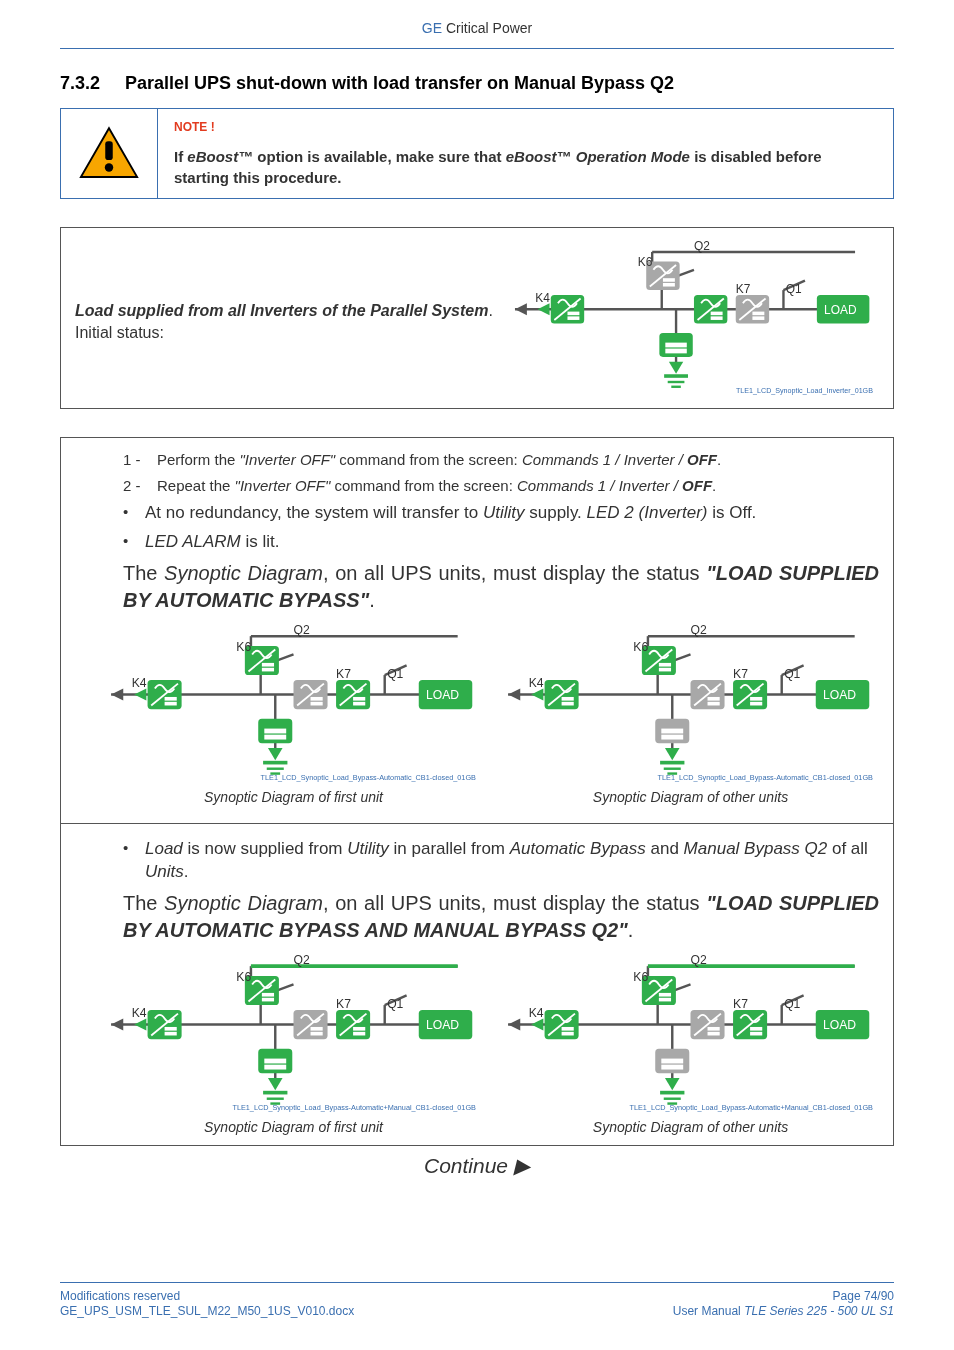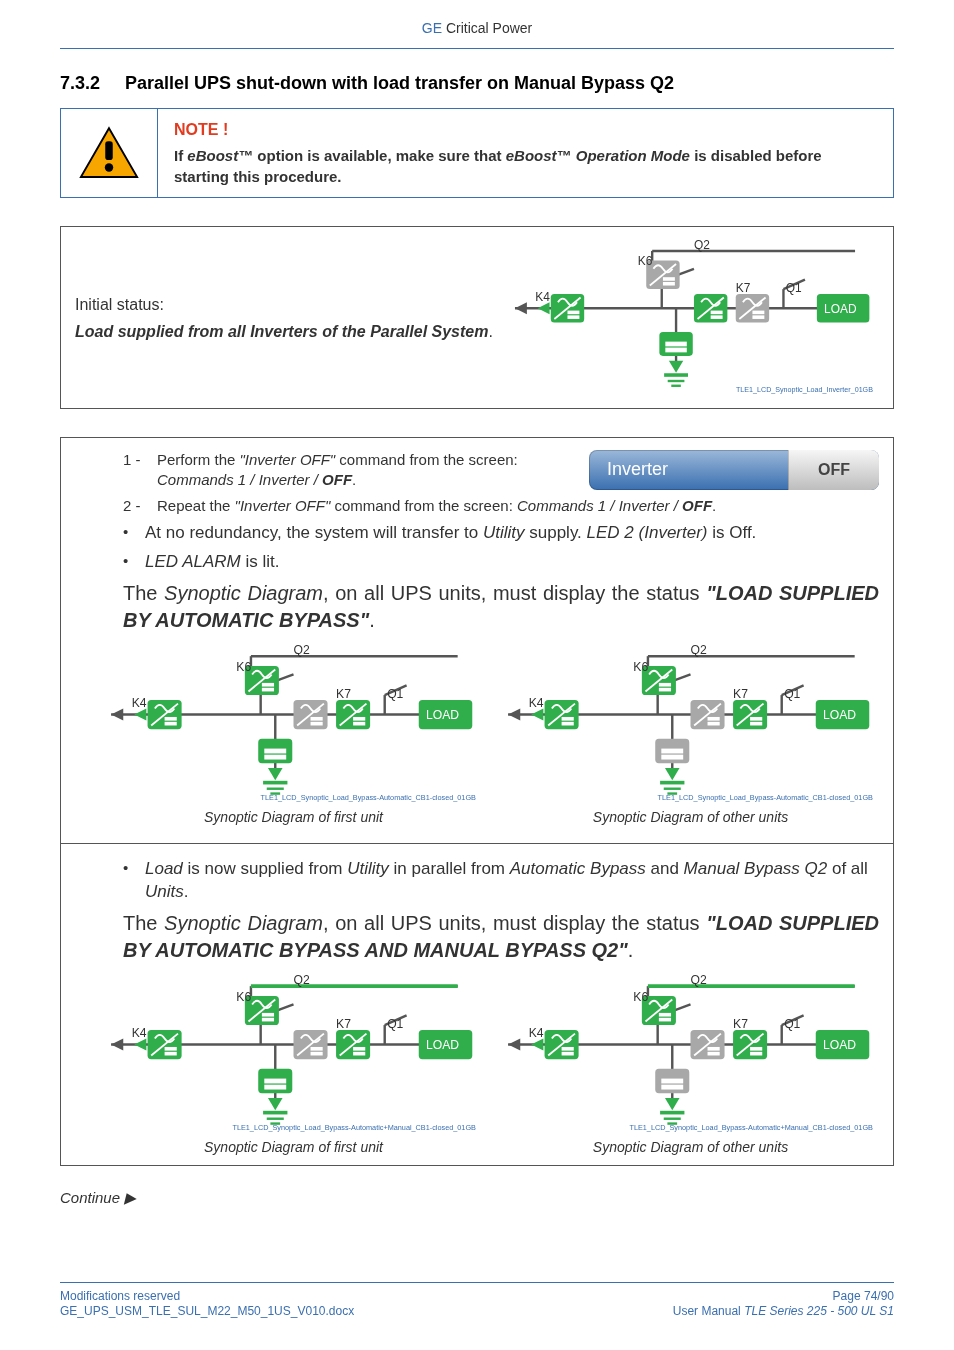--- a/index.html
+++ b/index.html
@@ -38,21 +38,21 @@
     background: #fff;
     display:flex; align-items:center; justify-content:center;
     padding: 8px;
     border-right: 1px solid #3a6fb0;
   }
   .note-text-cell {
     padding: 10px 16px;
     flex:1;
     line-height:1.4;
   }
-  .note-title { color: #e23b1f; font-weight: bold; font-size:16px; margin-bottom:4px; }
+  .note-title { color: #e23b1f; font-weight: bold; font-size:12px; margin-bottom:10px; }
   .warning-svg { width:60px; height:55px; }
   .panel {
     border: 1px solid #555;
     margin-top: 28px;
     padding: 12px 14px 10px 14px;
   }
   .initial-row { display:flex; align-items:center; gap:16px; }
   .initial-text { flex: 0 0 52%; font-size:16px; line-height:1.35; }
   .diagram-box { flex:1; }
   .step-head { font-style: italic; font-weight: bold; font-size:16px; margin-bottom:10px; }
@@ -70,21 +70,21 @@
     box-shadow: inset 0 0 0 1px rgba(0,0,0,.2);
     background: linear-gradient(#9bb8d9,#3a6fb0);
     height:40px; width:290px;
   }
   .inverter-pill .lab { flex:1; color:#fff; font-size:18px; display:flex; align-items:center; padding-left:18px; }
   .inverter-pill .btn { width:90px; background: linear-gradient(#f6f6f6,#bdbdbd); color:#444; display:flex; align-items:center; justify-content:center; font-weight:bold; font-size:16px; border-left:1px solid rgba(0,0,0,.2);}
   .diagram-pair { display:flex; gap:20px; margin-top:10px; margin-left:30px;}
   .diagram-pair .col { flex:1; text-align:center; }
   .caption { font-style: italic; font-size:14px; margin-top:4px; }
   .tiny { font-size:6px; fill:#3a6fb0; text-anchor:end; }
-  .continue { text-align:left; font-style:italic; font-size:15px; margin-top:23px; }
+  .continue { text-align:center; font-style:italic; font-size:21px; margin-top:8px; }
   .footer {
     position:absolute; left:60px; right:60px; bottom:30px;
     border-top:1px solid #3a6fb0; padding-top:6px;
     display:flex; justify-content:space-between;
     color:#3a6fb0; font-size:12px; line-height:1.3;
   }
   .footer .r { text-align:right; }
   hr.divider { border:none; border-top:1px solid #555; margin:18px -14px 14px -14px; }
 </style>
 </head>
@@ -163,24 +163,24 @@
     <div class="note-title">NOTE !</div>
     <div style="font-size:15px;">
       <b><span>If </span><i><span>eBoost™</span></i><span> option is available, make sure that </span><i><span>eBoost™ Operation Mode</span></i><span> is disabled before starting this procedure.</span></b>
     </div>
   </div>
 </div>
 
 <div class="panel">
   <div class="initial-row">
     <div class="initial-text">
-      <div>Initial status:</div>
       <div style="margin-top:6px;">
         <b><i><span>Load supplied from all Inverters of the Parallel System</span></i></b><span>.</span>
       </div>
+      <div>Initial status:</div>
     </div>
     <div class="diagram-box">
       <svg viewBox="0 0 310 130" width="100%">
         <use href="#syn-body"></use>
         <use href="#blk-grey" x="115" y="18"></use>
         <use href="#blk" x="35" y="46"></use>
         <use href="#blk" x="155" y="46"></use>
         <use href="#blk-grey" x="190" y="46"></use>
         <use href="#batt" x="126" y="78"></use>
         <text x="155" y="8" font-size="10" fill="#333">Q2</text>
@@ -192,24 +192,20 @@
         <polygon points="24,58 34,53 34,63" fill="#2fae4b"></polygon>
         <text x="305" y="128" class="tiny">TLE1_LCD_Synoptic_Load_Inverter_01GB</text>
       </svg>
     </div>
   </div>
 </div>
 
 <div class="panel">
 
 
-  <div class="inverter-pill">
-    <div class="lab">Inverter</div>
-    <div class="btn">OFF</div>
-  </div>
 
   <div class="sub-list">
     <div class="it">
       <div class="lbl">1 -</div>
       <div><span>Perform the </span><i><span>"Inverter OFF"</span></i><span> command from the screen: </span><i><span>Commands 1 / Inverter / </span><b><span>OFF</span></b></i><span>.</span></div>
     </div>
     <div class="it">
       <div class="lbl">2 -</div>
       <div><span>Repeat the </span><i><span>"Inverter OFF"</span></i><span> command from the screen: </span><i><span>Commands 1 / Inverter / </span><b><span>OFF</span></b></i><span>.</span></div>
     </div>

